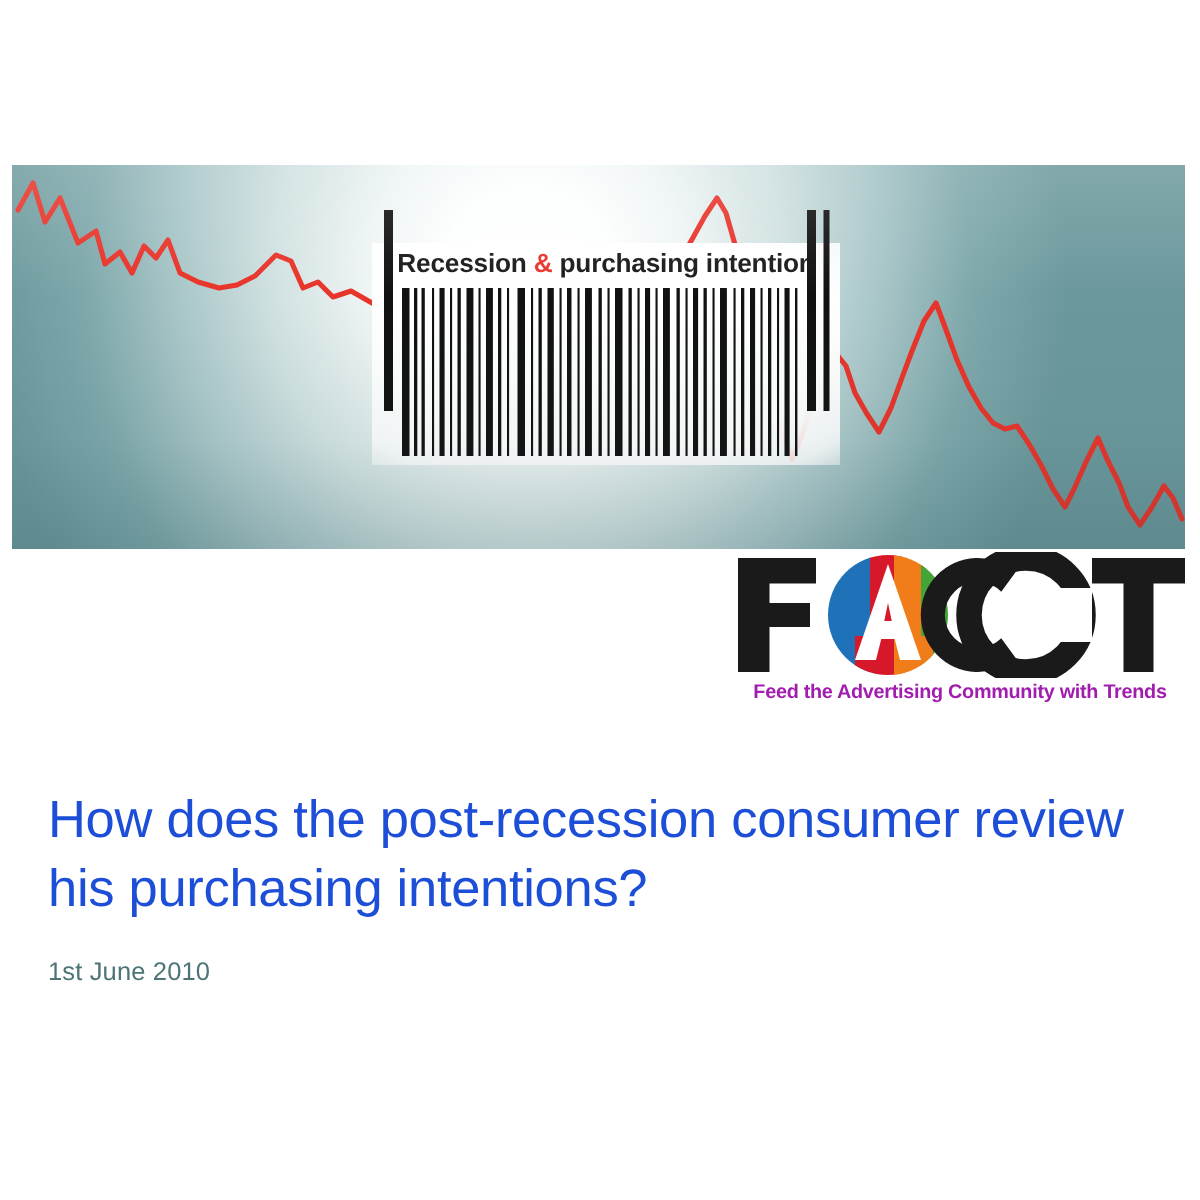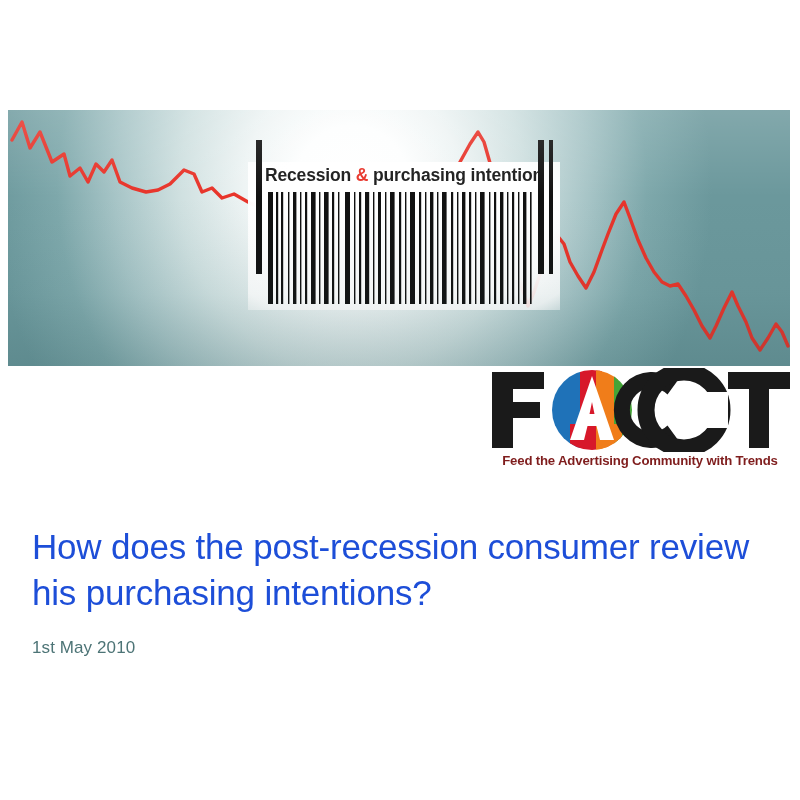--- a/index.html
+++ b/index.html
@@ -124,21 +124,21 @@
   #fact-tagline {
     position: absolute;
     left: 0;
     top: 86px;
     width: 304px;
     text-align: center;
     font-family: "Liberation Sans", sans-serif;
     font-weight: bold;
     font-size: 13.2px;
     letter-spacing: -0.18px;
-    color: #7f1d1d;
+    color: #a21caf;
     white-space: nowrap;
     line-height: 1;
   }
 
   
   #title-block {
     position: absolute;
     left: 32px;
     top: 524px;
     width: 720px;
@@ -291,14 +291,14 @@
     <g>
       <path d="M240,4 H302 V21 H281 V80 H261 V21 H240 Z" fill="#1a1a1a"></path>
     </g>
   </svg>
 
   <div id="fact-tagline">Feed the Advertising Community with Trends</div>
 </div>
 
 <div id="title-block">
   <h1 id="deck-title">How does the post-recession consumer review his purchasing intentions?</h1>
-  <div id="deck-date">1st May 2010</div>
+  <div id="deck-date">1st June 2010</div>
 </div>
 
 </body></html>

